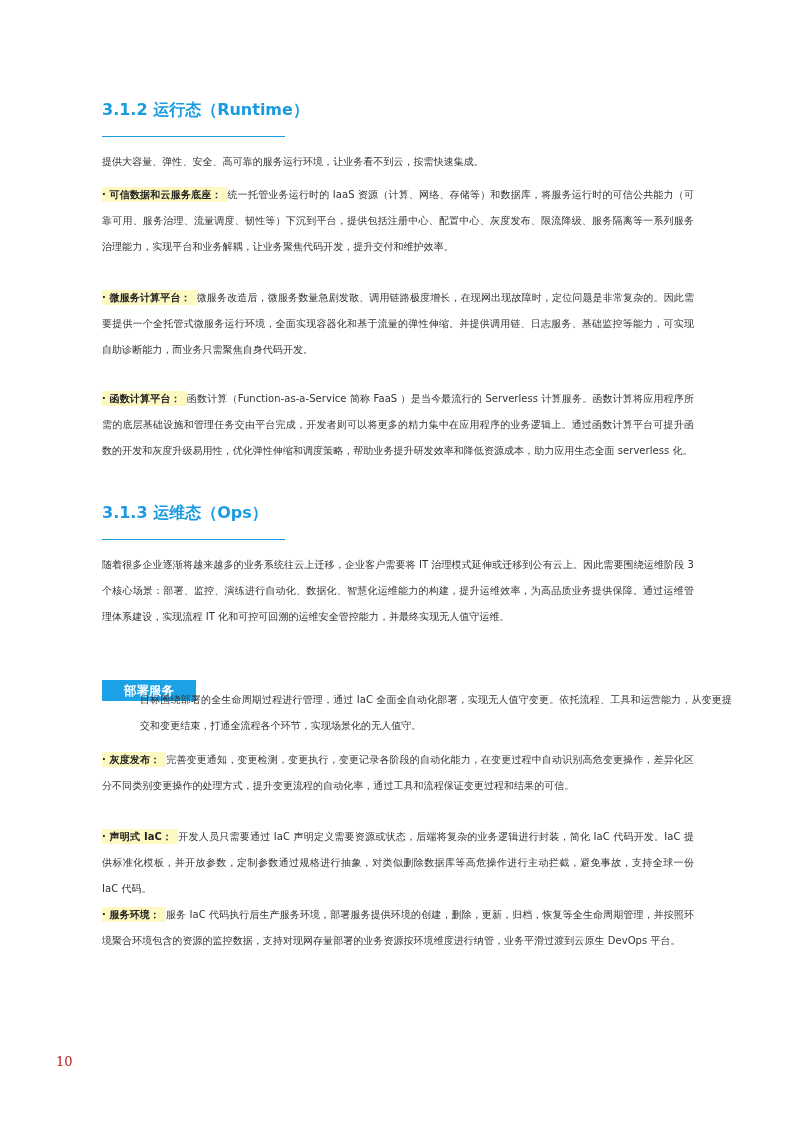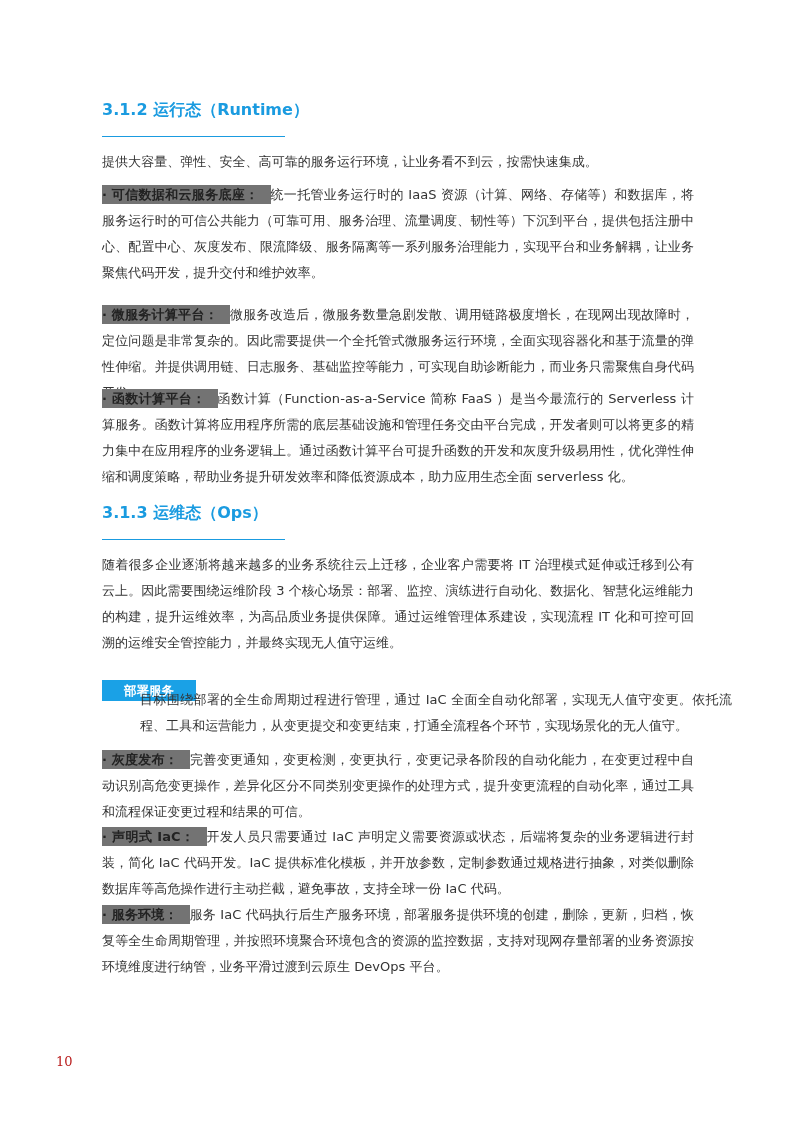--- a/index.html
+++ b/index.html
@@ -35,32 +35,32 @@
       position: absolute;
       left: 102px;
       width: 183px;
       height: 0;
       border-top: 1px solid #1a9be0;
     }
     .para {
       position: absolute;
       left: 102px;
       width: 592px;
-      font-size: 13px;
+      font-size: 10px;
       line-height: 26px;
       margin: 0;
       color: #333333;
       text-align: justify;
       letter-spacing: 0.05px;
     }
     .lead {
       font-weight: bold;
-      background: #737373;
+      background: #fef9c3;
       color: #222222;
-      padding: 2px 12px 2px 0;
+      padding: 2px 6px 2px 0;
     }
     .tag {
       position: absolute;
       left: 102px;
       width: 94px;
       height: 21px;
       background: #1aa1e6;
       color: #ffffff;
       font-size: 12.5px;
       font-weight: bold;
@@ -81,21 +81,21 @@
 
 <div class="page">
 
   <h2 class="section-title" style="top:100px;">3.1.2  运行态（Runtime）</h2>
   <div class="section-rule" style="top:136px;"></div>
 
   <p class="para" style="top:149px;">提供大容量、弹性、安全、高可靠的服务运行环境，让业务看不到云，按需快速集成。</p>
 
   <p class="para" style="top:182px;"><span class="lead">· 可信数据和云服务底座：</span><span>统一托管业务运行时的 IaaS 资源（计算、网络、存储等）和数据库，将服务运行时的可信公共能力（可靠可用、服务治理、流量调度、韧性等）下沉到平台，提供包括注册中心、配置中心、灰度发布、限流降级、服务隔离等一系列服务治理能力，实现平台和业务解耦，让业务聚焦代码开发，提升交付和维护效率。</span></p>
 
-  <p class="para" style="top:302px;"><span class="lead">· 微服务计算平台：</span><span>微服务改造后，微服务数量急剧发散、调用链路极度增长，在现网出现故障时，定位问题是非常复杂的。因此需要提供一个全托管式微服务运行环境，全面实现容器化和基于流量的弹性伸缩。并提供调用链、日志服务、基础监控等能力，可实现自助诊断能力，而业务只需聚焦自身代码开发。</span></p>
+  <p class="para" style="top:285px;"><span class="lead">· 微服务计算平台：</span><span>微服务改造后，微服务数量急剧发散、调用链路极度增长，在现网出现故障时，定位问题是非常复杂的。因此需要提供一个全托管式微服务运行环境，全面实现容器化和基于流量的弹性伸缩。并提供调用链、日志服务、基础监控等能力，可实现自助诊断能力，而业务只需聚焦自身代码开发。</span></p>
 
   <p class="para" style="top:363px;margin-top:23px;"><span class="lead">· 函数计算平台：</span><span>函数计算（Function-as-a-Service 简称 FaaS ）是当今最流行的 Serverless 计算服务。函数计算将应用程序所需的底层基础设施和管理任务交由平台完成，开发者则可以将更多的精力集中在应用程序的业务逻辑上。通过函数计算平台可提升函数的开发和灰度升级易用性，优化弹性伸缩和调度策略，帮助业务提升研发效率和降低资源成本，助力应用生态全面 serverless 化。</span></p>
 
   <h2 class="section-title" style="top:503px;">3.1.3  运维态（Ops）</h2>
   <div class="section-rule" style="top:539px;"></div>
 
   <p class="para" style="top:552px;">随着很多企业逐渐将越来越多的业务系统往云上迁移，企业客户需要将 IT 治理模式延伸或迁移到公有云上。因此需要围绕运维阶段 3 个核心场景：部署、监控、演练进行自动化、数据化、智慧化运维能力的构建，提升运维效率，为高品质业务提供保障。通过运维管理体系建设，实现流程 IT 化和可控可回溯的运维安全管控能力，并最终实现无人值守运维。</p>
 
   <div class="tag" style="top:656px;margin-top:24px;">部署服务</div>
 

